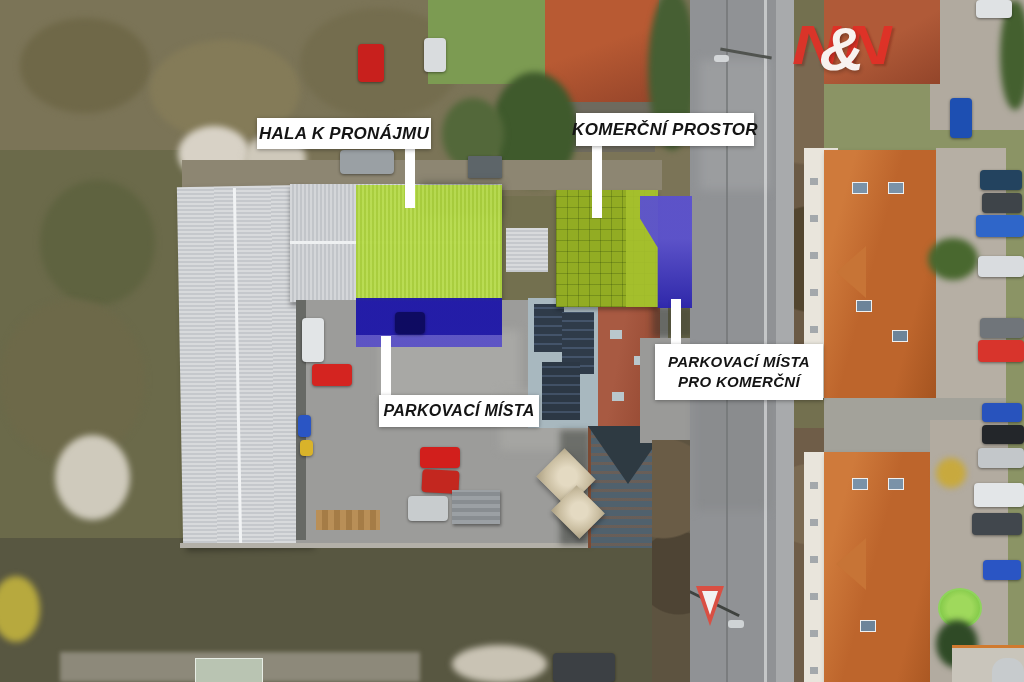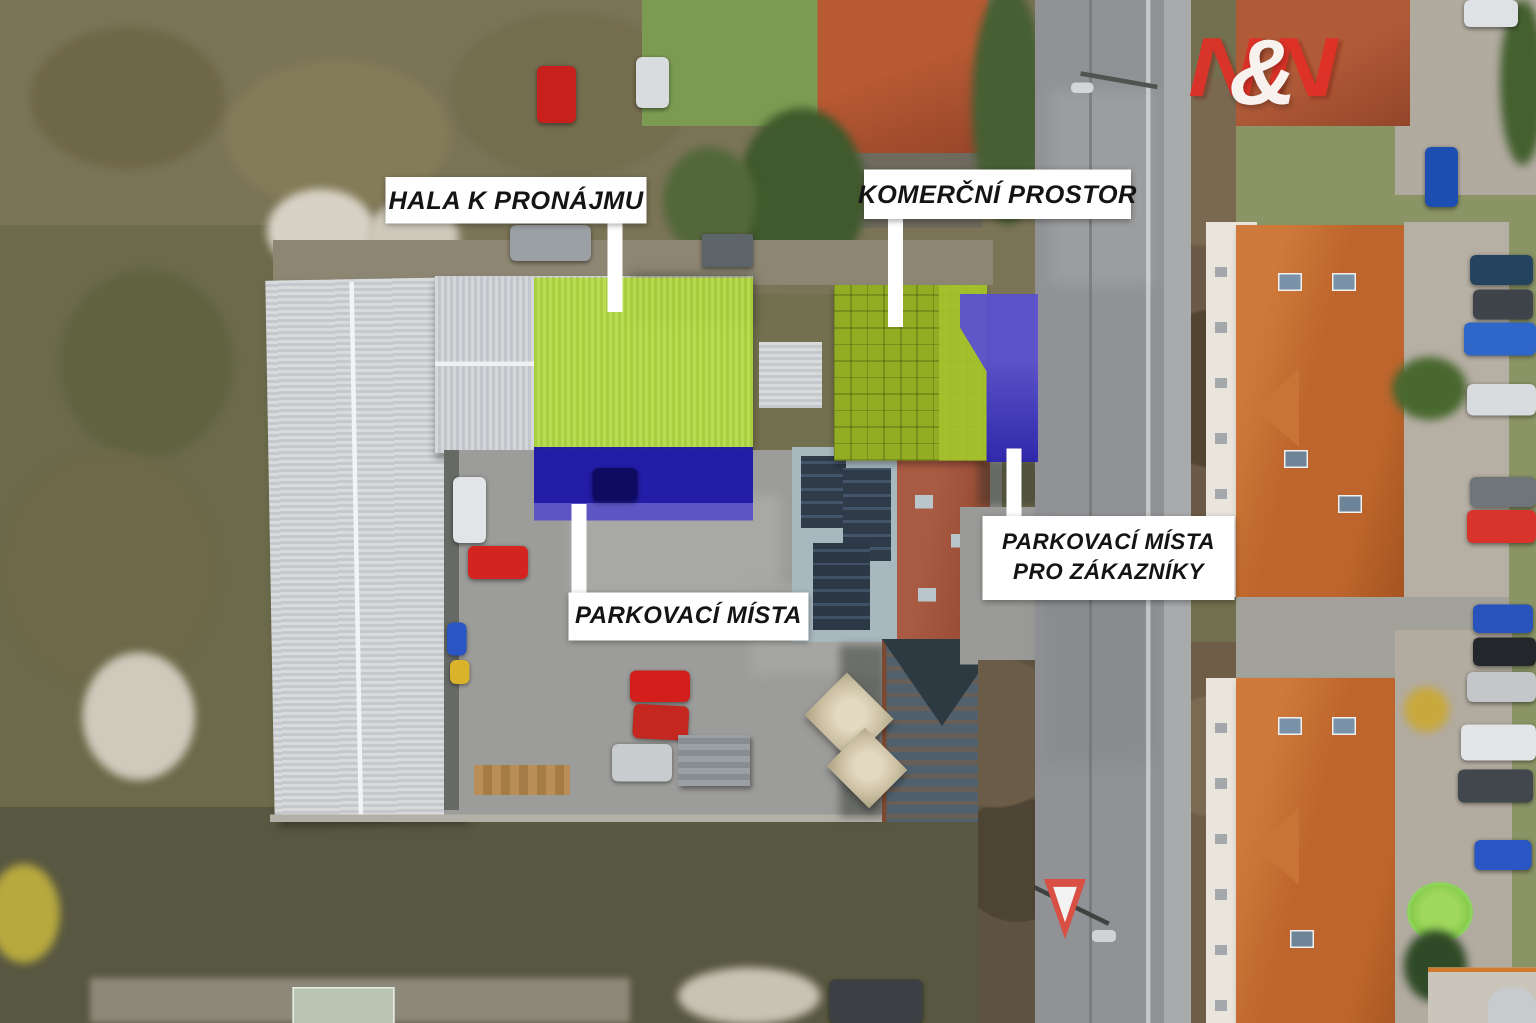--- a/index.html
+++ b/index.html
@@ -200,21 +200,21 @@
     <span>HALA K PRONÁJMU</span>
   </div>
   <div class="tag" style="left:576px;top:113px;width:178px;height:33px;font-size:17px;">
     <span>KOMERČNÍ PROSTOR</span>
   </div>
   <div class="tag" style="left:379px;top:395px;width:160px;height:32px;font-size:16px;">
     <span>PARKOVACÍ MÍSTA</span>
   </div>
   <div class="tag" style="left:655px;top:344px;width:168px;height:56px;font-size:15px;line-height:1.35;">
     <span>PARKOVACÍ MÍSTA</span>
-    <span>PRO ZÁKAZNÍKY</span>
+    <span>PRO KOMERČNÍ</span>
   </div>
 
   <div class="logo">
     <div class="logo-nn">
       <span class="n">N</span>
       <span class="amp">&amp;</span>
       <span class="n">N</span>
     </div>
   </div>
 

